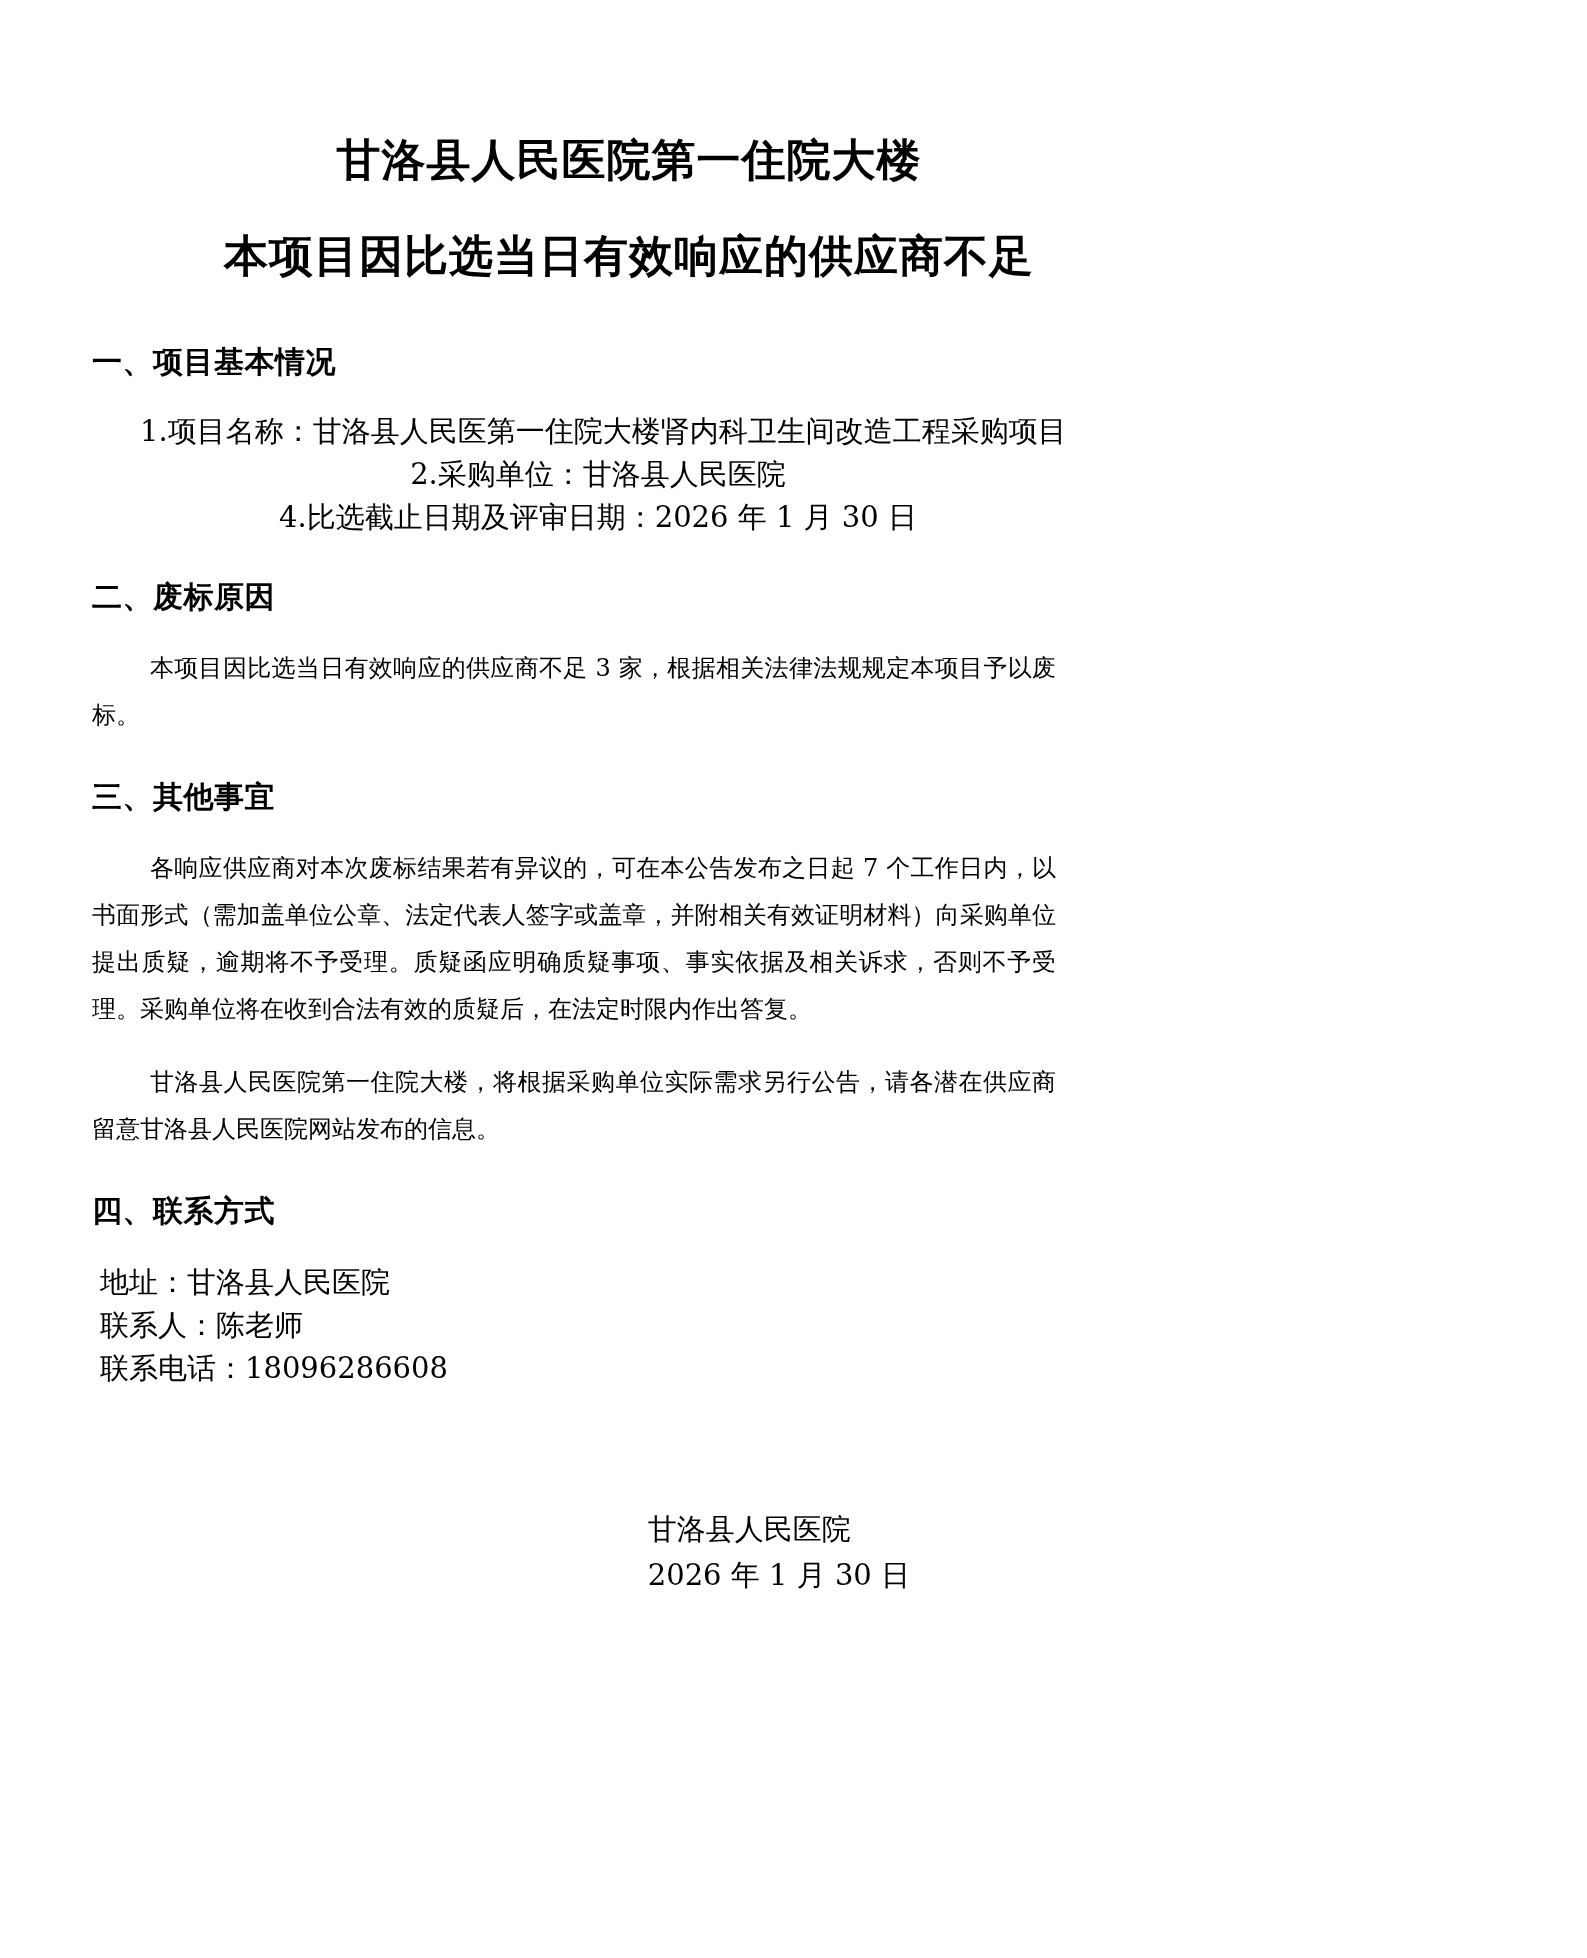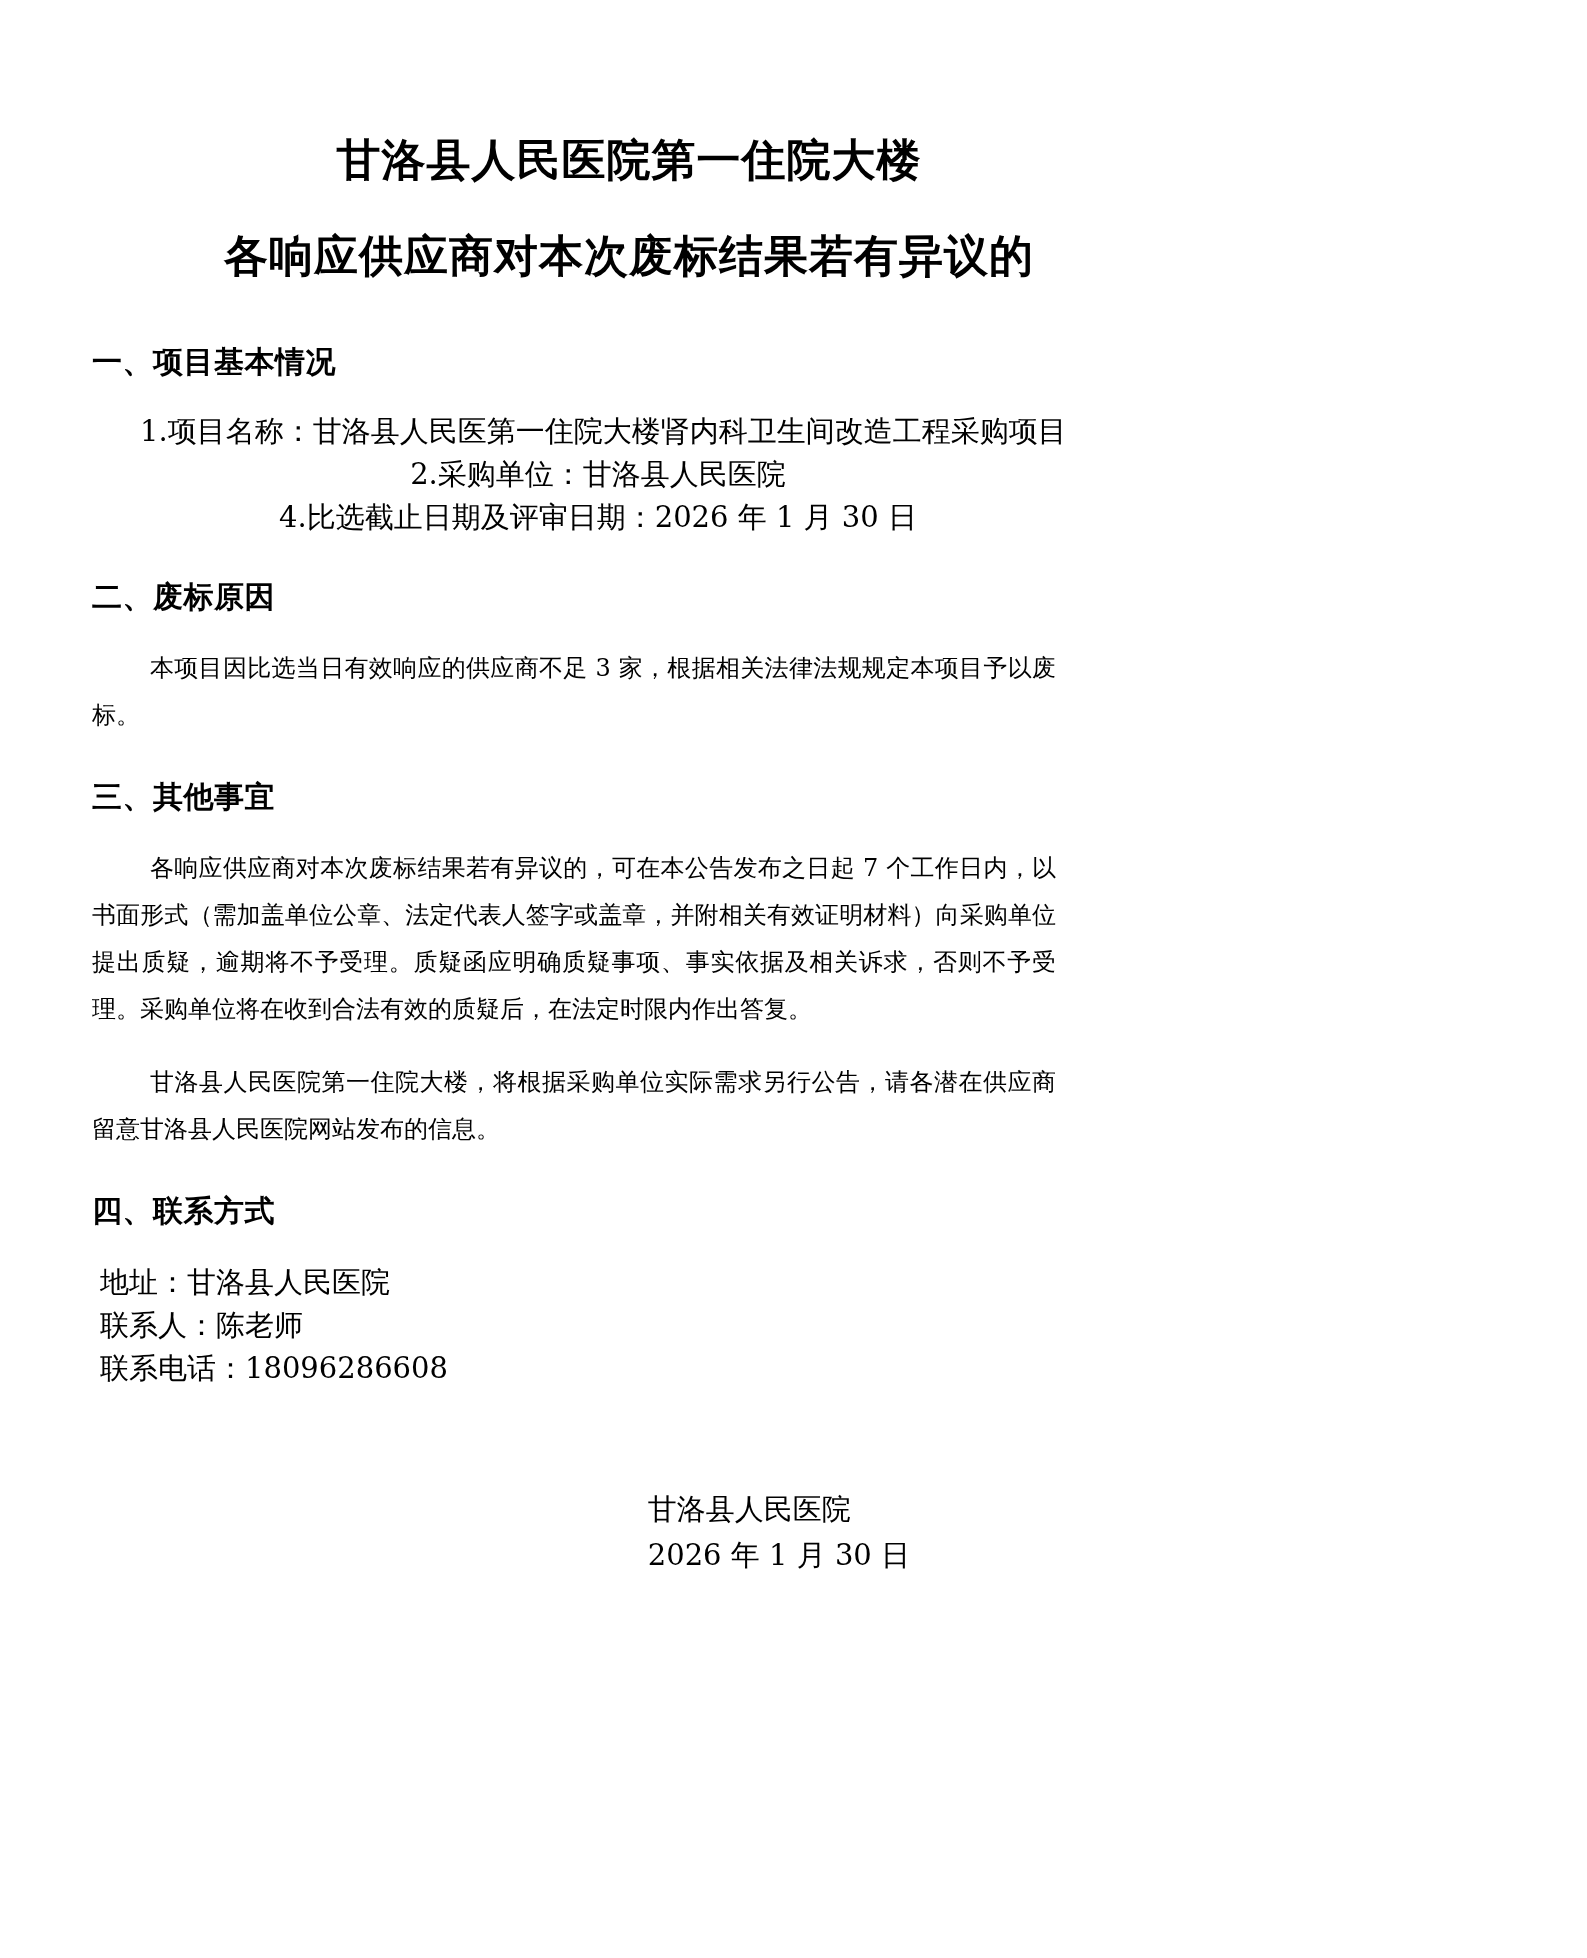--- a/index.html
+++ b/index.html
@@ -106,30 +106,31 @@
   .signature-line {
     font-size: 29px;
     line-height: 46px;
     white-space: nowrap;
     display: block;
   }
   .sig-inner {
     display: inline-block;
     text-align: left;
     padding-right: 146px;
+    margin-top: 20px;
   }
 </style>
 </head>
 <body>
 
 <div class="page">
 
   <div class="title-block">
     <div class="title-line">甘洛县人民医院第一住院大楼</div>
-    <div class="title-line">各响应供应商对本次废标结果若有异议的</div>
+    <div class="title-line">本项目因比选当日有效响应的供应商不足</div>
   </div>
 
   <div class="content">
 
     <div class="section-heading heading-gap-top">一、项目基本情况</div>
     <div class="list-block list-block-top">
       <div class="list-item">1.项目名称：甘洛县人民医第一住院大楼肾内科卫生间改造工程采购项目</div>
       <div class="list-item">2.采购单位：甘洛县人民医院</div>
       <div class="list-item">4.比选截止日期及评审日期：2026 年 1 月 30 日</div>
     </div>

